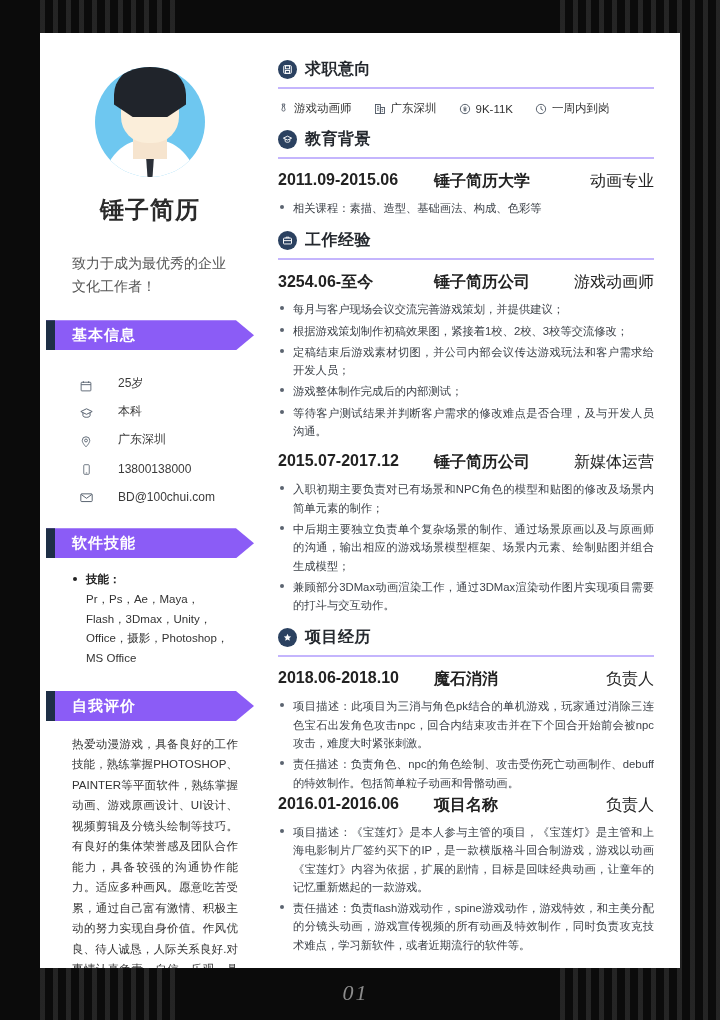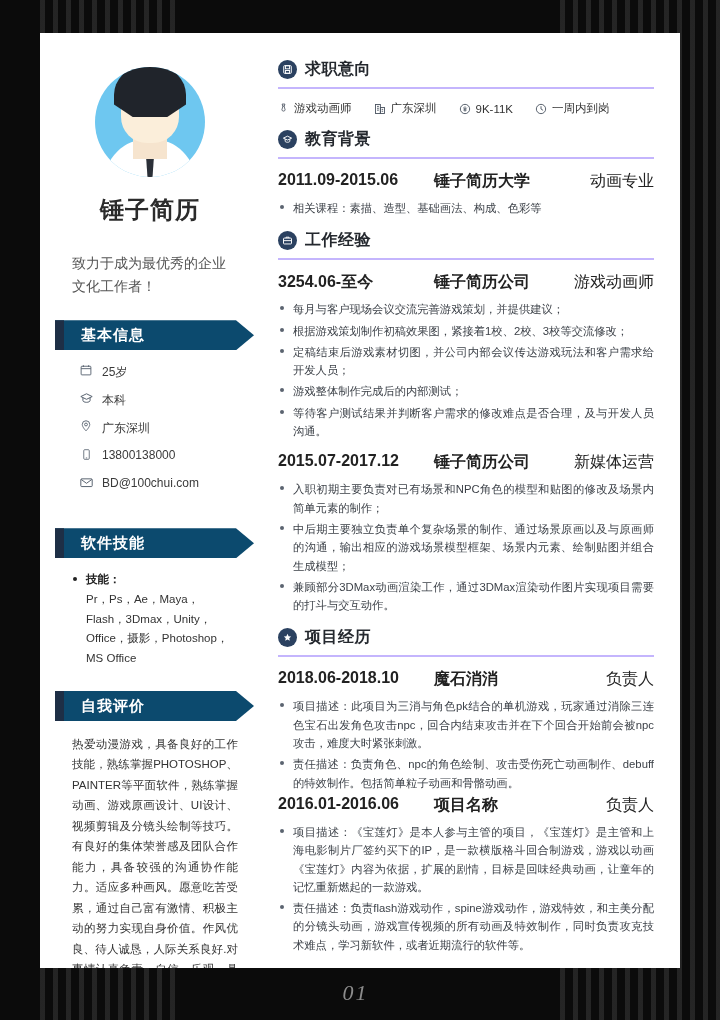--- a/index.html
+++ b/index.html
@@ -107,41 +107,41 @@
     font-size: 14px;
     color: #555;
     line-height: 1.65;
     margin: 26px 26px 0;
   }
 
   .side-banner {
     margin-top: 22px;
     position: relative;
     height: 30px;
-    background: #0c4a6e;
+    background: #8b5cf6;
     display: flex; align-items: center;
     padding-left: 26px;
     color: #fff;
     font-size: 15px;
     font-weight: bold;
     letter-spacing: 1px;
     clip-path: polygon(0 0, calc(100% - 18px) 0, 100% 50%, calc(100% - 18px) 100%, 0 100%);
-    margin-left: 9px;
   }
   .side-banner::before {
     content: "";
     position: absolute; left: 0; top: 0; bottom: 0; width: 9px;
     background: #1e2f46;
   }
 
   .info-list { margin: 14px 0 0 30px; }
   .info-row {
-    display: flex; align-items: flex-start;
+    display: flex; align-items: flex-end;
     font-size: 12px; color: #3a3a3a;
     height: 28px;
+    gap: 16px;
   }
   .info-row .ic {
     width: 20px; flex: 0 0 20px;
     display: flex; align-items: center; justify-content: center;
     color: #55606d;
   }
   .info-row .tx { margin-left: 6px; }
 
   .skill-block { margin: 12px 16px 0 26px; }
   .skill-li {

